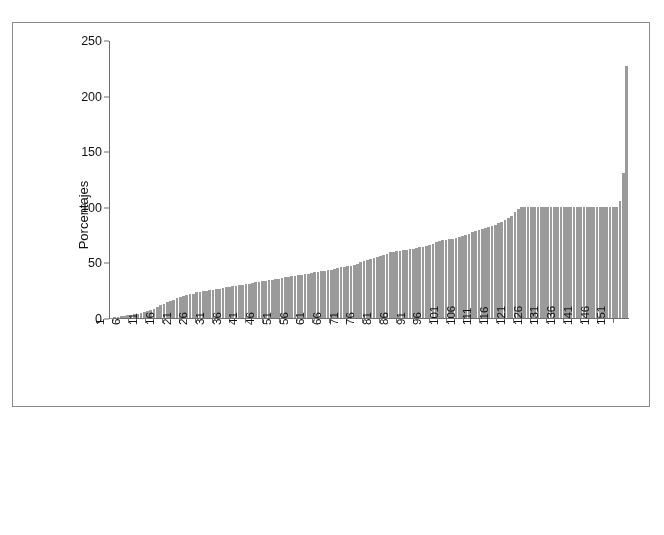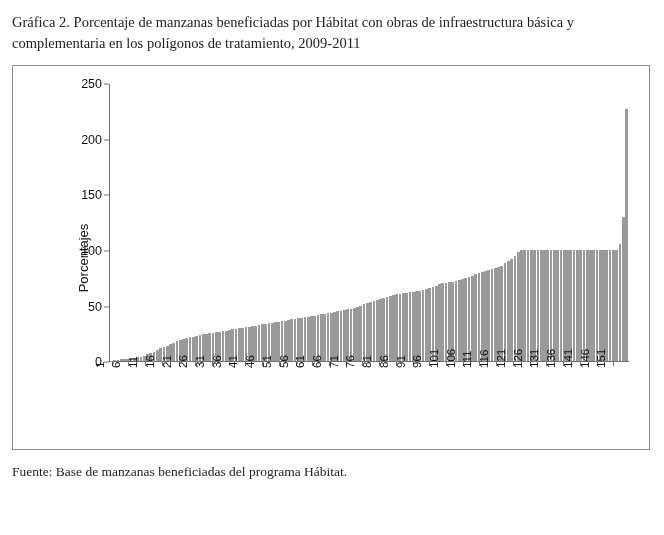--- a/index.html
+++ b/index.html
@@ -162,21 +162,20 @@
     font-size: 13.5px;
     color: #222;
     margin-top: 14px;
   }
 </style>
 </head>
 <body>
 
 <div class="page">
 
-  <div class="fig-title">Gráfica 2. Porcentaje de manzanas beneficiadas por Hábitat con obras de infraestructura básica y complementaria en los polígonos de tratamiento, 2009-2011</div>
 
   <div class="chart-frame">
     <div class="plot-wrap">
       <div class="ylabel">Porcentajes</div>
       <div class="axes">
         <div class="axis-line-y"></div>
         <div class="axis-line-x"></div>
         <div id="yticks">
             <div class="ytick" style="top: 100%;">0<span class="tickmark"></span></div>
             <div class="ytick" style="top: 80%;">50<span class="tickmark"></span></div>
@@ -592,15 +591,14 @@
             </div>
             <div class="xtick"></div>
             <div class="xtick"></div>
             <div class="xtick"></div>
             <div class="xtick"></div>
           </div>
       </div>
     </div>
   </div>
 
-  <div class="source">Fuente: Base de manzanas beneficiadas del programa Hábitat.</div>
 
 </div>
 
 </body></html>

